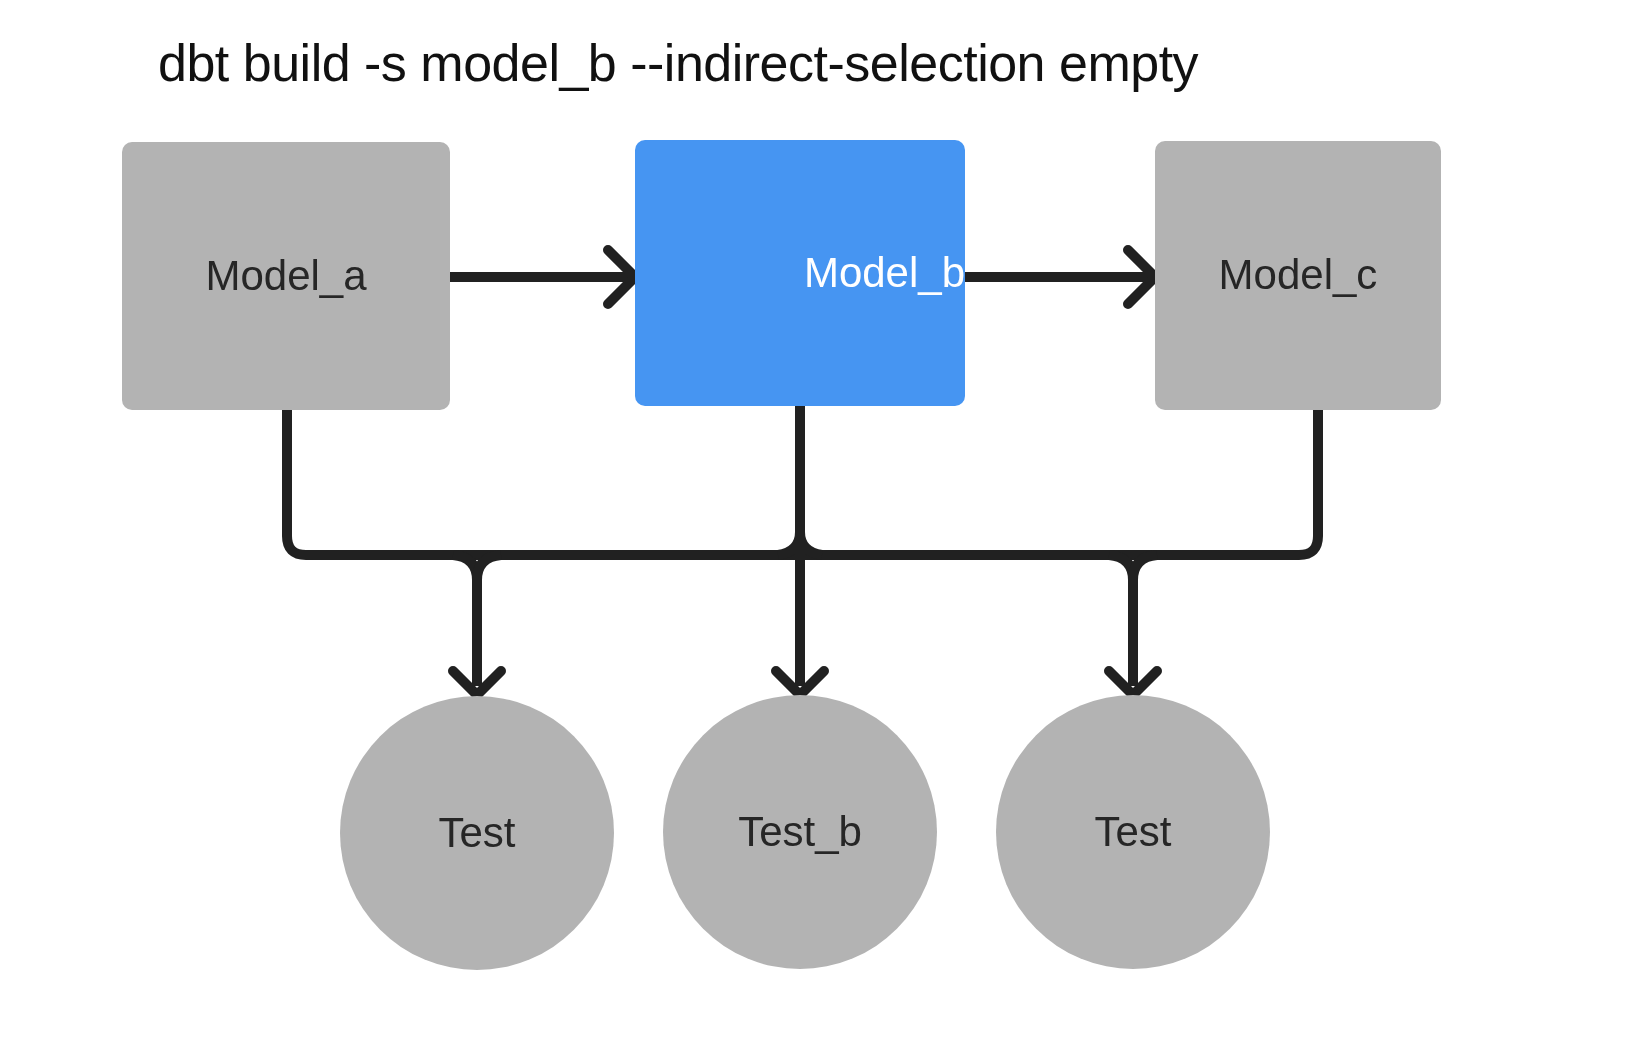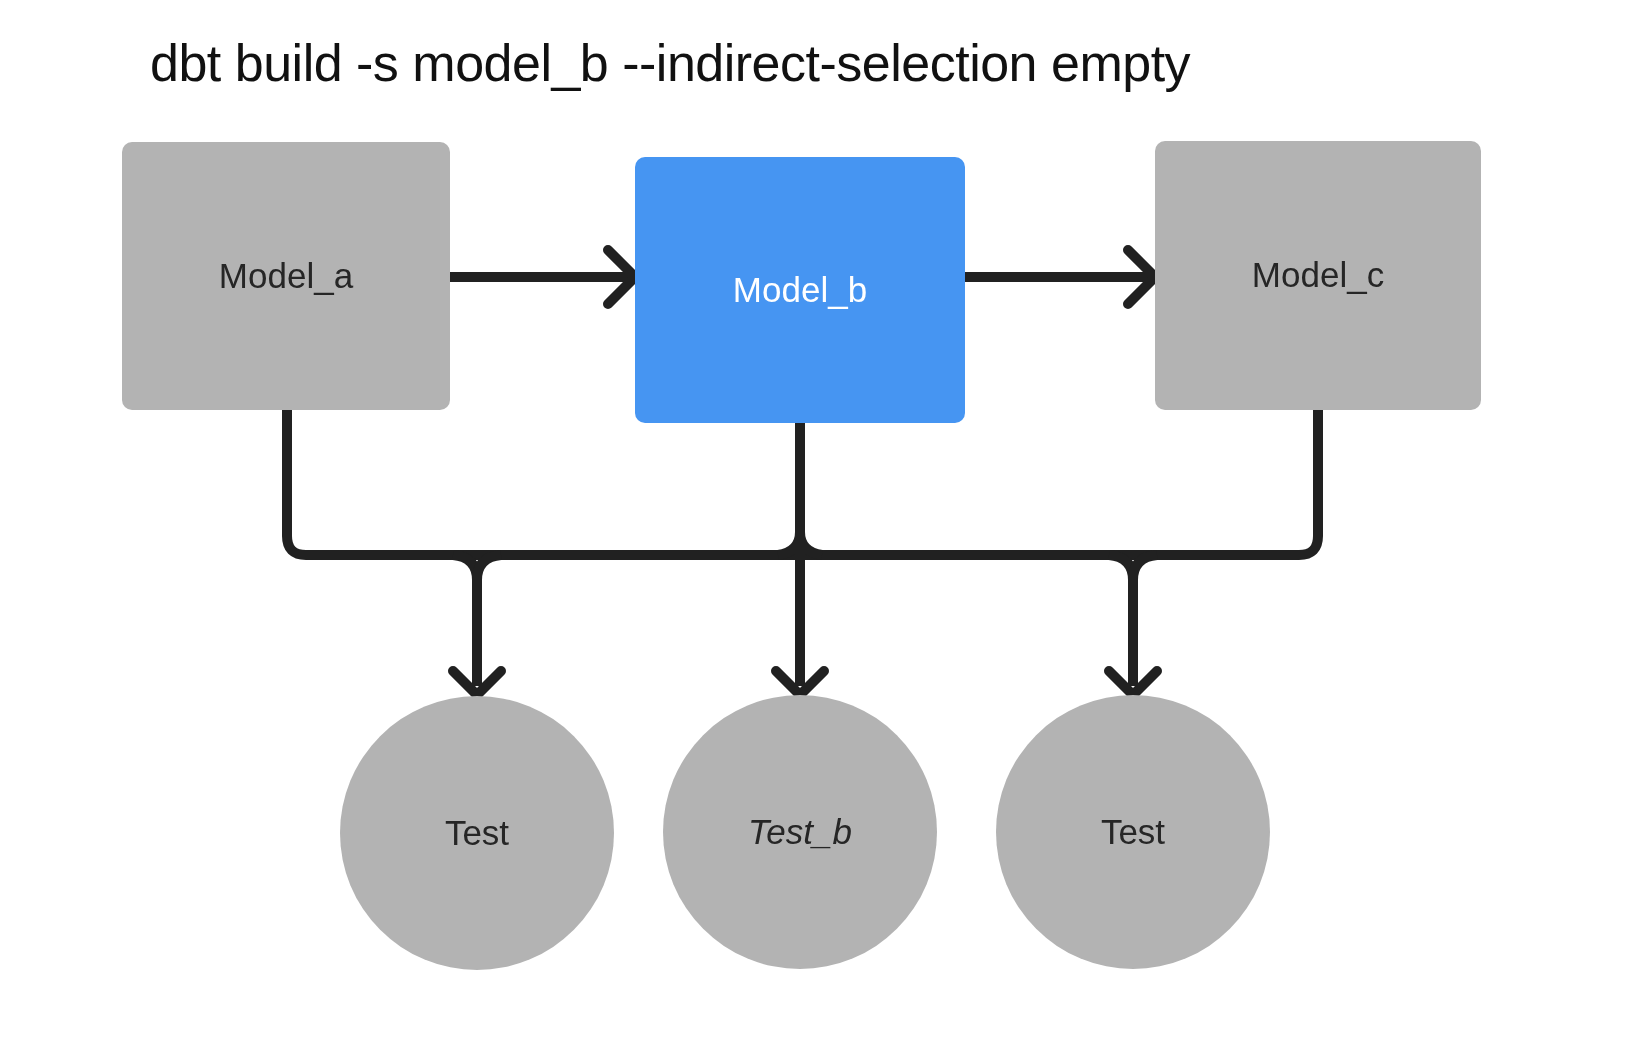--- a/index.html
+++ b/index.html
@@ -10,21 +10,21 @@
   }
   .canvas {
     position: relative;
     width: 1630px;
     height: 1060px;
     background: var(--background, #ffffff);
     overflow: hidden;
   }
   .diagram-title {
     position: absolute;
-    left: 150px;
+    left: 158px;
     top: 33px;
     font-size: 52px;
     font-weight: 500;
     letter-spacing: -0.5px;
     color: #111111;
     white-space: nowrap;
   }
   .edges-svg {
     position: absolute;
     left: 0;
@@ -59,21 +59,21 @@
   .node-rect.selected {
     background: var(--selected_node, #4695f2);
   }
   .node-circle {
     width: 274px;
     height: 274px;
     border-radius: 50%;
     background: var(--unselected_node, #b3b3b3);
   }
   .node-label {
-    font-size: 35px;
+    font-size: 42px;
     font-weight: 400;
     color: var(--node_text, #262626);
     line-height: 1.1;
   }
   .node-rect.selected .node-label {
     color: var(--selected_text, #ffffff);
   }
   .node-circle .node-label {
     line-height: 82px;
   }
@@ -109,35 +109,35 @@
     <path class="edge" d="M1109,555 Q1133,557 1133,580"></path>
     <path class="edge" d="M1157,555 Q1133,557 1133,580"></path>
     <path class="edge" d="M1133,578 L1133,686"></path>
     <path class="arrowhead" d="M1109,671 L1133,695 L1157,671"></path>
   </svg>
 
   <div class="node node-rect" style="left:122px; top:142px; width:328px; height:268px;">
     <span class="node-label">Model_a</span>
   </div>
 
-  <div class="node node-rect selected" style="left:635px; top:157px; width:330px; height:266px;">
+  <div class="node node-rect selected" style="left:635px; top:140px; width:330px; height:266px;justify-content:flex-end;">
     <span class="node-label">Model_b</span>
   </div>
 
-  <div class="node node-rect" style="left:1155px; top:141px; width:326px; height:269px;">
+  <div class="node node-rect" style="left:1155px; top:141px; width:286px; height:269px;">
     <span class="node-label">Model_c</span>
   </div>
 
   <div class="node node-circle" style="left:340px; top:696px;">
     <span class="node-label">
       <span style="display:block">Test</span>
     </span>
   </div>
 
-  <div class="node node-circle" style="left:663px; top:695px;font-style:italic;">
+  <div class="node node-circle" style="left:663px; top:695px;">
     <span class="node-label">Test_b</span>
   </div>
 
   <div class="node node-circle" style="left:996px; top:695px;">
     <span class="node-label">
       <span style="display:block">Test</span>
     </span>
   </div>
 
 </div>

